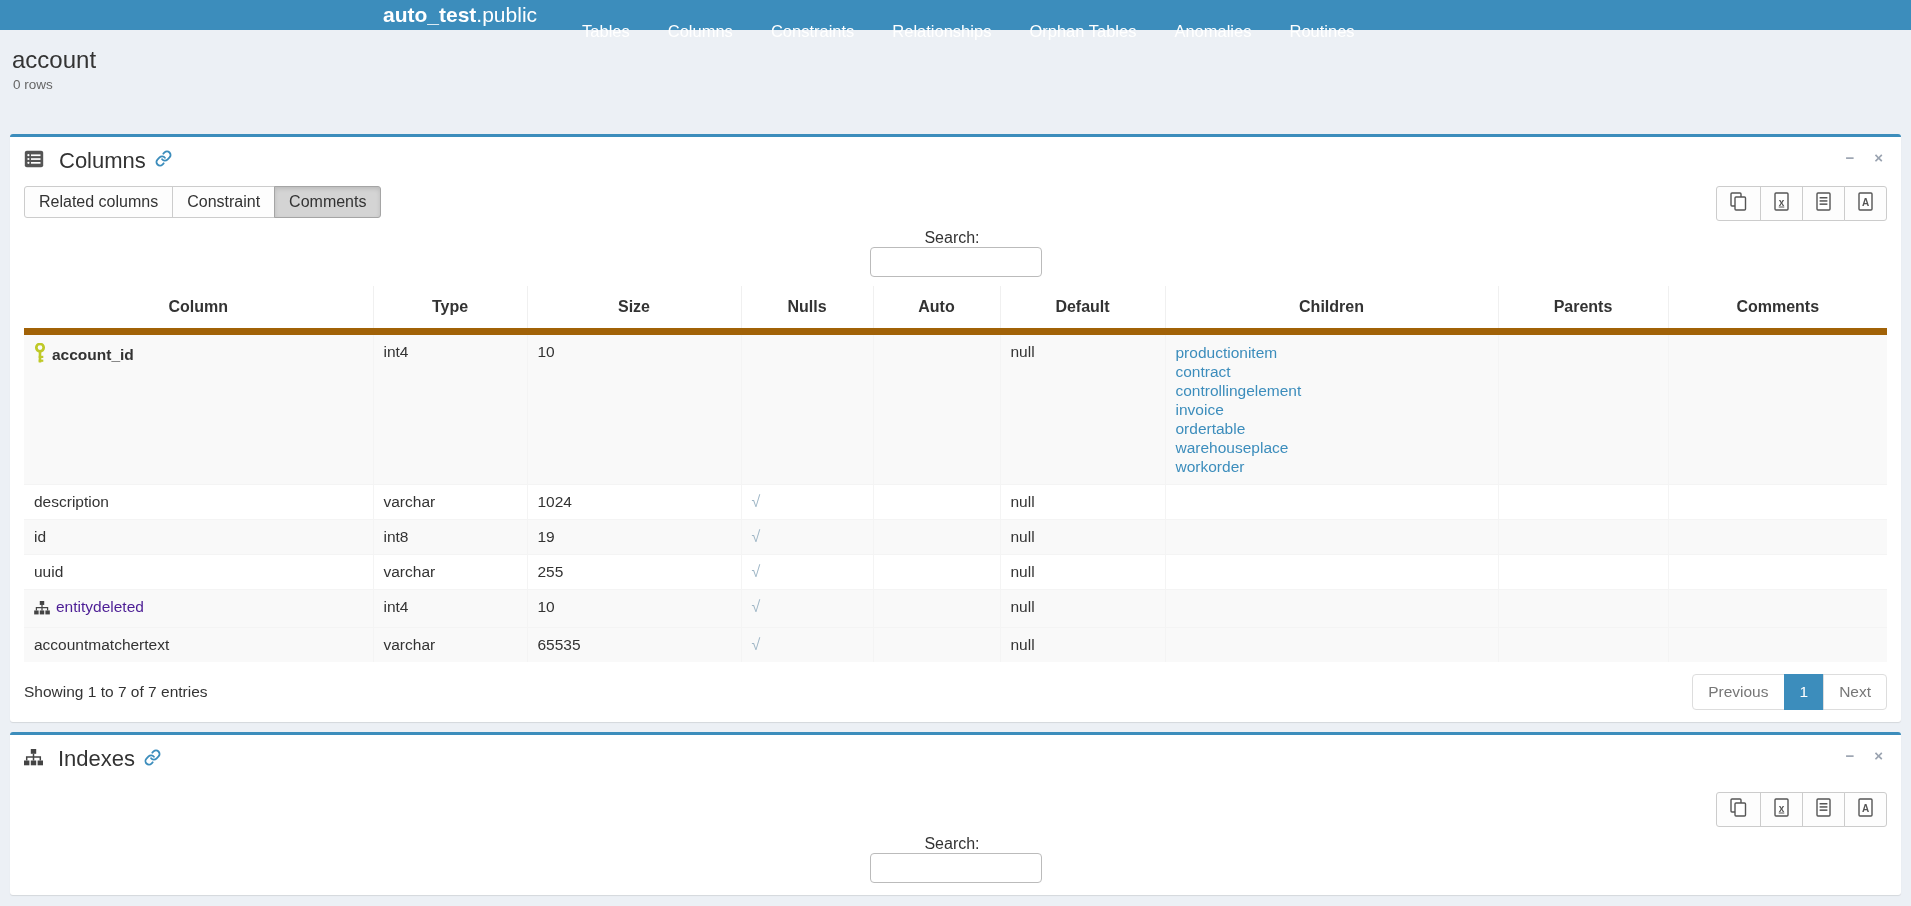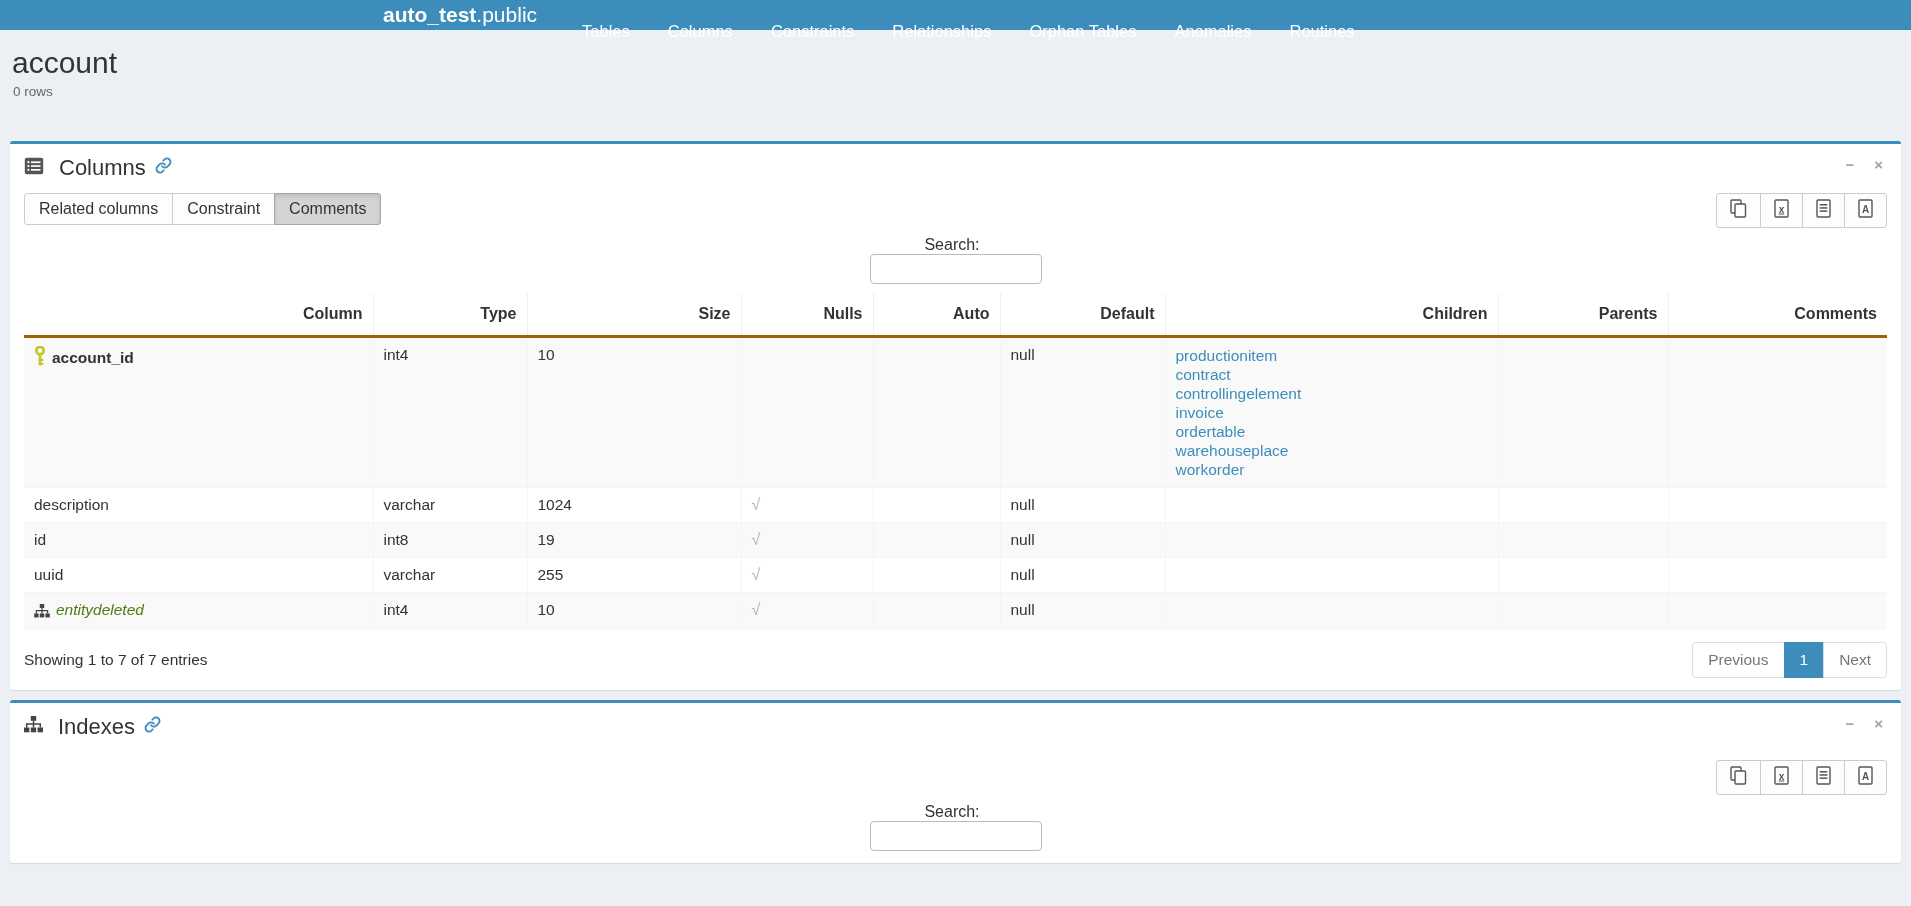--- a/index.html
+++ b/index.html
@@ -11,21 +11,21 @@
     font-size:16px;
   }
   
   .navbar { height:30px; background:#3c8dbc; display:flex; align-items:center; }
   .brand { margin-left:383px; font-size:21px; color:#fff; white-space:nowrap; }
   .brand .b { font-weight:700; }
   .nav-menu { display:flex; margin-left:26px; height:46px; }
   .nav-item { color:#fff; font-size:16.5px; line-height:46px; padding:16px 19px; cursor:pointer; text-decoration:none; white-space:nowrap; }
   
   .content { padding:0 10px; }
-  .page-title { font-size:30px; font-weight:400; color:#333; margin:16px 0 0 2px; line-height:1.15; }
+  .page-title { font-size:24px; font-weight:400; color:#333; margin:16px 0 0 2px; line-height:1.15; }
   .page-sub { font-size:13.5px; color:#666; margin:3px 0 0 3px; }
   
   .box { background:#fff; border-top:3px solid #3c8dbc; border-radius:3px;
          box-shadow:0 1px 1px rgba(0,0,0,.1); margin-bottom:10px; position:relative; }
   .box-first { margin-top:42px; }
   .box-header { padding:11px 14px 6px; display:flex; align-items:center; }
   .box-title { font-size:22px; font-weight:400; margin:0 9px; }
   .box-tools { position:absolute; right:18px; top:13px; display:flex; gap:20px; }
   .tool-btn { color:#9aa3b0; font-size:15px; line-height:1; cursor:pointer; font-weight:700; }
   .box-body { padding:0 14px 12px; }
@@ -38,30 +38,30 @@
   .btn:first-child { margin-left:0; border-radius:3px 0 0 3px; }
   .btn:last-child { border-radius:0 3px 3px 0; }
   .btn.active { background:#d4d4d4; border-color:#a5a5a5; box-shadow:inset 0 2px 4px rgba(0,0,0,.12); }
   .export-btn { padding:5px 13px; display:flex; align-items:center; }
   .search-row { display:flex; justify-content:flex-end; align-items:center; margin-top:8px;flex-direction:column; }
   .search-label { font-size:16px; margin-right:7px; }
   .search-input { width:172px; height:30px; border:1px solid #bbb; border-radius:4px;
                   padding:3px 8px; font-size:15px; font-family:inherit; outline:none; }
   
   table.data { width:100%; border-collapse:collapse; table-layout:fixed; margin-top:9px; }
-  table.data th { text-align:right; font-weight:700; font-size:16px; padding:12px 10px;
-                  border-bottom:3px solid #a16207; border-left:1px solid #f0f0f0; }
+  table.data th { text-align:center; font-weight:700; font-size:16px; padding:12px 10px;
+                  border-bottom:7px solid #a16207; border-left:1px solid #f0f0f0; }
   table.data th:first-child { border-left:none; }
   table.data td { font-size:15.5px; padding:8px 10px; vertical-align:top;
                   border-top:1px solid #f4f4f4; border-left:1px solid #f4f4f4; }
   table.data td:first-child { border-left:none; }
   table.data tr.odd td { background:#f9f9f9; }
   .col-name { font-weight:700;text-align:center; }
   .col-name-plain { font-weight:400; }
-  .col-name-index { font-style:italic; color:#4d7c0f; }
+  .col-name-index { color:#4c1d95; }
   .cell-icon { display:inline-block; vertical-align:-3px; margin-right:6px; }
   .check { color:#9fb6c6; font-size:16px; }
   .child-link { display:block; color:#3c8dbc; text-decoration:none; line-height:1.23; cursor:pointer; }
   
   .table-footer { display:flex; justify-content:space-between; align-items:center; margin-top:12px; }
   .entries-info { font-size:15.5px; }
   .pagination { display:inline-flex; }
   .page-btn { font-size:15.5px; padding:8px 15px; border:1px solid #ddd; background:#fff;
               color:#777; margin-left:-1px; cursor:pointer; text-decoration:none; }
   .page-btn:first-child { border-radius:4px 0 0 4px; margin-left:10px; }
@@ -244,20 +244,31 @@
                   </svg></span><span class="col-name-index">entitydeleted</span></td>
               <td>int4</td>
               <td>10</td>
               <td><span class="check">√</span></td>
               <td></td>
               <td>null</td>
               <td></td>
               <td></td>
               <td></td>
             </tr>
+            <tr class="odd">
+              <td><span class="col-name-plain">accountmatchertext</span></td>
+              <td>varchar</td>
+              <td>65535</td>
+              <td><span class="check">√</span></td>
+              <td></td>
+              <td>null</td>
+              <td></td>
+              <td></td>
+              <td></td>
+            </tr>
           </tbody>
       </table>
       <div class="table-footer">
         <span class="entries-info">Showing 1 to 7 of 7 entries</span>
         <div class="pagination">
           <a class="page-btn">Previous</a>
           <a class="page-btn active">1</a>
           <a class="page-btn">Next</a>
         </div>
       </div>

